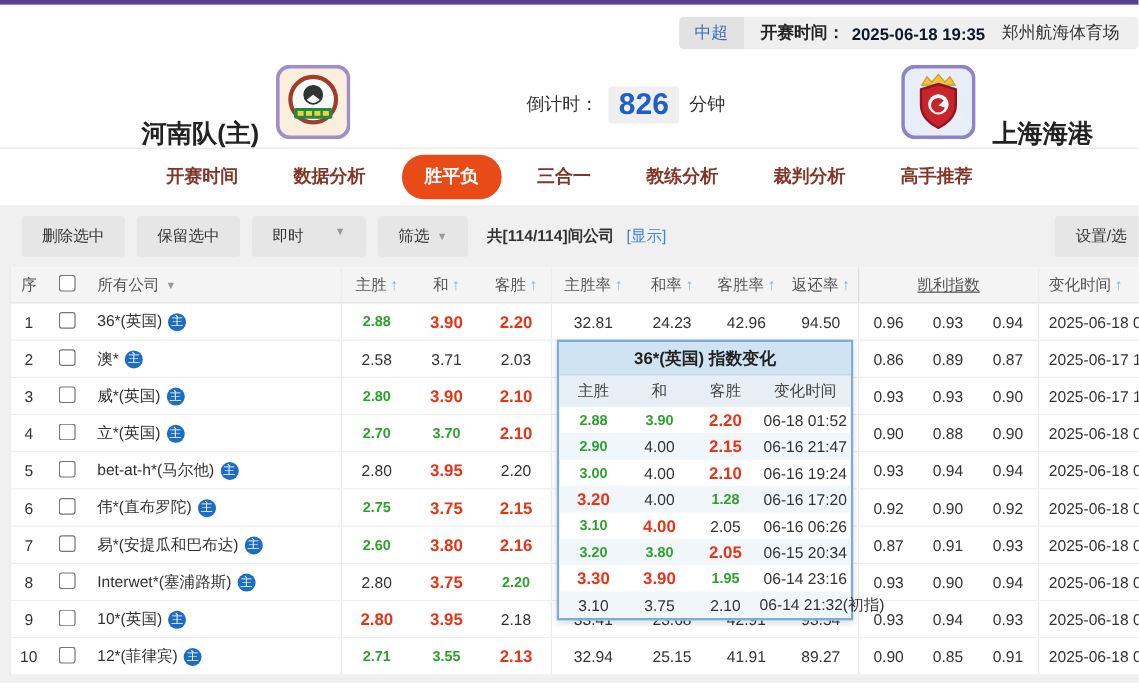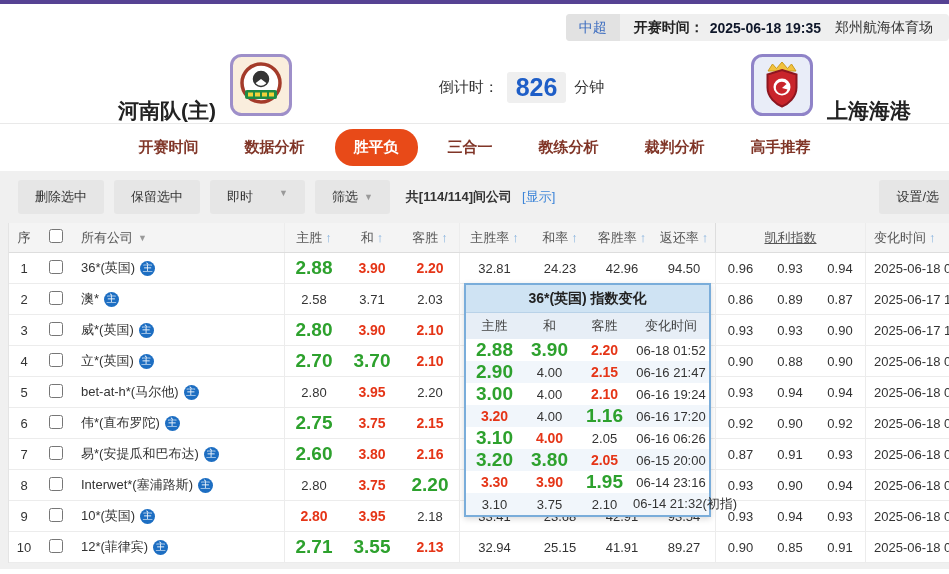--- a/index.html
+++ b/index.html
@@ -53,21 +53,21 @@
   .c-co   { width:212px; padding-left:8px; text-align:left; flex-shrink:0; border-right:1px solid #ececec; align-self:stretch; display:flex; align-items:center; }
   .c-odd  { width:58px; text-align:center; flex-shrink:0; }
   .c-rate { width:62px; text-align:center; flex-shrink:0; }
   .c-rate.first { border-left:1px solid #ececec; align-self:stretch; display:flex; align-items:center; justify-content:center; width:70px; }
   .c-kelly{ width:50px; text-align:center; flex-shrink:0; }
   .c-kelly.first { border-left:1px solid #ececec; align-self:stretch; display:flex; align-items:center; justify-content:center; }
   .c-kelly3 { width:150px; text-align:center; flex-shrink:0; border-left:1px solid #ddd; align-self:stretch; display:flex; align-items:center; justify-content:center;text-decoration:underline; }
   .c-time { flex:1; padding-left:8px; border-left:1px solid #ececec; align-self:stretch; display:flex; align-items:center; white-space:nowrap; }
   .sort { color:var(--sort_arrow_blue); font-weight:bold; margin-left:3px; }
   .hcell { display:flex; align-items:center; justify-content:center; }
-  .od-g { color:var(--odds_green); font-weight:bold; font-size:19px; }
+  .od-g { color:var(--odds_green); font-weight:bold; font-size:12px; }
   .od-r { color:var(--odds_red); font-weight:bold; font-size:14px; }
   .od-k { color:#333; font-weight:normal; }
   .badge { display:inline-flex; width:15px; height:15px; border-radius:50%; background:var(--badge_blue); color:#fff; font-size:10px; align-items:center; justify-content:center; margin-left:5px; flex-shrink:0; }
 
   
   .popup { position:absolute; left:464px; top:283px; width:247px; height:234px; background:#fff; border:2px solid var(--popup_border); box-shadow:0 2px 6px rgba(0,0,0,.15); display:flex; flex-direction:column; font-size:13px; }
   .popup-title { height:28px; background:var(--popup_title_bg); border-bottom:1px solid #b9d2e8; display:flex; align-items:center; justify-content:center; font-weight:bold; color:#222; font-size:14px; flex-shrink:0; }
   .popup-head { height:26px; background:var(--popup_header_bg); display:flex; align-items:center; color:#444; flex-shrink:0; }
   .p-odd { width:57px; text-align:center; flex-shrink:0; }
   .p-time { flex:1; text-align:center; white-space:nowrap; }
@@ -383,34 +383,34 @@
         </div>
         <div class="prow">
           <span class="p-odd od-g">3.00</span>
           <span class="p-odd od-k" style="width: 53px;">4.00</span>
           <span class="p-odd od-r">2.10</span>
           <span class="p-time">06-16 19:24</span>
         </div>
         <div class="prow">
           <span class="p-odd od-r">3.20</span>
           <span class="p-odd od-k" style="width: 53px;">4.00</span>
-          <span class="p-odd od-g">1.16</span>
+          <span class="p-odd od-g">1.28</span>
           <span class="p-time">06-16 17:20</span>
         </div>
         <div class="prow">
           <span class="p-odd od-g">3.10</span>
           <span class="p-odd od-r" style="width: 53px;">4.00</span>
           <span class="p-odd od-k">2.05</span>
           <span class="p-time">06-16 06:26</span>
         </div>
         <div class="prow">
           <span class="p-odd od-g">3.20</span>
           <span class="p-odd od-g" style="width: 53px;">3.80</span>
           <span class="p-odd od-r">2.05</span>
-          <span class="p-time">06-15 20:00</span>
+          <span class="p-time">06-15 20:34</span>
         </div>
         <div class="prow">
           <span class="p-odd od-r">3.30</span>
           <span class="p-odd od-r" style="width: 53px;">3.90</span>
           <span class="p-odd od-g">1.95</span>
           <span class="p-time">06-14 23:16</span>
         </div>
         <div class="prow">
           <span class="p-odd od-k">3.10</span>
           <span class="p-odd od-k" style="width: 53px;">3.75</span>

